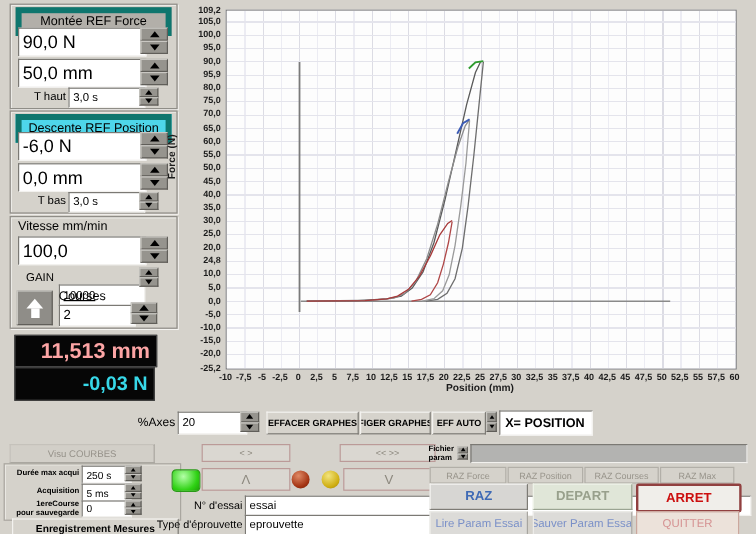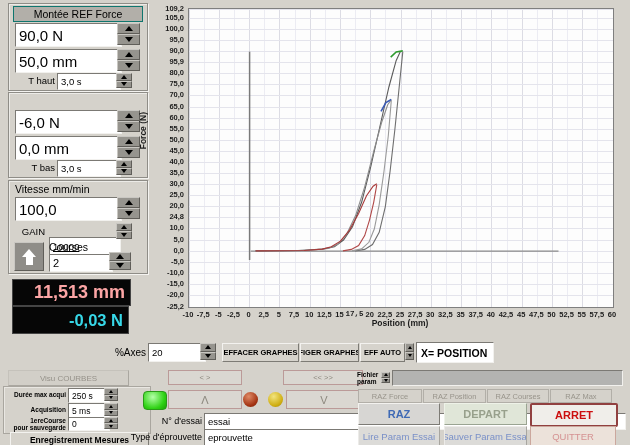--- a/index.html
+++ b/index.html
@@ -1,21 +1,21 @@
 <!DOCTYPE html>
 <html><head>
 <meta charset="utf-8">
 <style>
   html,body{margin:0;padding:0;}
   #app{position:relative;width:630px;height:445px;background:#d5d2cb;overflow:hidden;
        font-family:"Liberation Sans",sans-serif;color:#000;}
   
   .panel{position:absolute;border:1px solid #8f8d87;box-shadow:inset 1px 1px 0 #ecebe7,1px 1px 0 #f4f3f0;}
   .phead{position:absolute;left:4px;right:4px;top:2px;height:14px;line-height:14px;text-align:center;
-         font-size:10.5px;background:#b2afa9;border:1px solid #0f766e;}
+         font-size:10.5px;background:#b2afa9;border:5px solid #0f766e;}
   .phead.cyan{background:#4ed6ea;}
   .plabel{position:absolute;font-size:10.5px;}
   
   .field{position:absolute;background:#fff;border:1px solid;border-color:#7b7974 #f2f1ee #f2f1ee #7b7974;
          font-size:15px;padding:0 3px;white-space:nowrap;overflow:hidden;display:flex;align-items:center;}
   .f-sm{font-size:9.5px;}
   .f-xs{font-size:8.5px;}
   .f-gray{background:#b3b3b1;}
   .rlabel{position:absolute;text-align:right;font-size:9.5px;}
   
@@ -77,20 +77,21 @@
       </div>
     <div class="rlabel" style="left:2px;top:71px;width:44px;">T haut</div>
     <div class="field f-sm" style="left:48px;top:69px;width:56px;height:15px;">3,0 s</div>
     <div class="spin sm" style="left:107px;top:69px;width:16px;height:15px;">
         <span class="sup"></span>
         <span class="sdn"></span>
       </div>
   </div>
 
   <div class="panel" style="left:8px;top:92px;width:138px;height:84px;">
+    <div class="phead cyan">Descente REF Position</div>
     <div class="field" style="left:6px;top:17px;width:99px;height:22px;">-6,0 N</div>
     <div class="spin" style="left:108px;top:17px;width:23px;height:22px;">
         <span class="sup"></span>
         <span class="sdn"></span>
       </div>
     <div class="field" style="left:6px;top:43px;width:99px;height:22px;">0,0 mm</div>
     <div class="spin" style="left:108px;top:43px;width:23px;height:22px;">
         <span class="sup"></span>
         <span class="sdn"></span>
       </div>
@@ -312,21 +313,21 @@
     <div class="xtick" style="left: 189.143px;">-7,5</div>
     <div class="xtick" style="left: 204.286px;">-5</div>
     <div class="xtick" style="left: 219.429px;">-2,5</div>
     <div class="xtick" style="left: 234.571px;">0</div>
     <div class="xtick" style="left: 249.714px;">2,5</div>
     <div class="xtick" style="left: 264.857px;">5</div>
     <div class="xtick" style="left: 280px;">7,5</div>
     <div class="xtick" style="left: 295.143px;">10</div>
     <div class="xtick" style="left: 310.286px;">12,5</div>
     <div class="xtick" style="left: 325.429px;">15</div>
-    <div class="xtick" style="left: 340.571px; font-family: Liberation Mono, monospace;">17,5</div>
+    <div class="xtick" style="left: 340.571px;">17,5</div>
     <div class="xtick" style="left: 355.714px;">20</div>
     <div class="xtick" style="left: 370.857px;">22,5</div>
     <div class="xtick" style="left: 386px;">25</div>
     <div class="xtick" style="left: 401.143px;">27,5</div>
     <div class="xtick" style="left: 416.286px;">30</div>
     <div class="xtick" style="left: 431.429px;">32,5</div>
     <div class="xtick" style="left: 446.571px;">35</div>
     <div class="xtick" style="left: 461.714px;">37,5</div>
     <div class="xtick" style="left: 476.857px;">40</div>
     <div class="xtick" style="left: 492px;">42,5</div>

